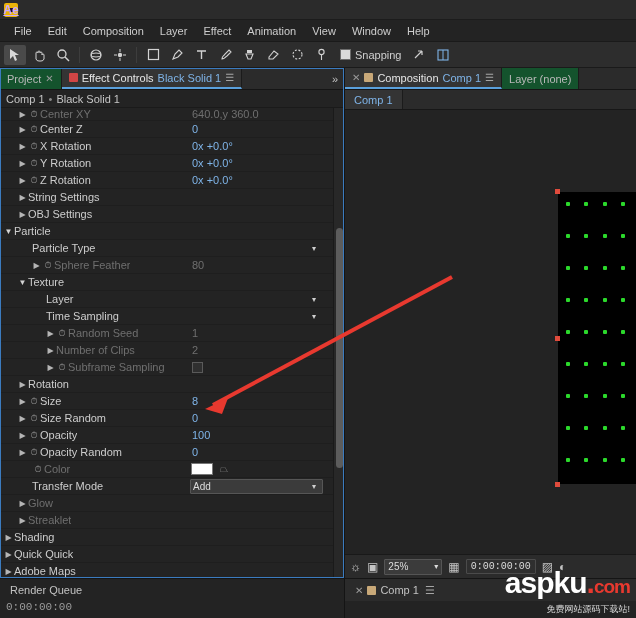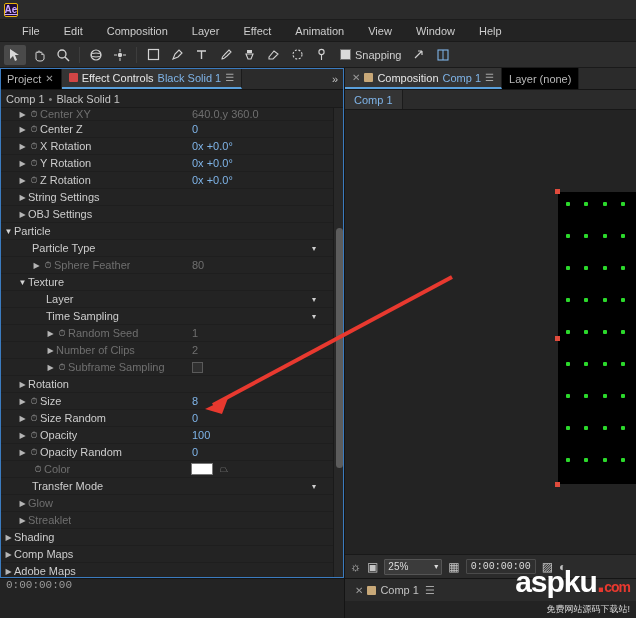--- a/index.html
+++ b/index.html
@@ -18,24 +18,24 @@
   .titlebar {
     height: 20px;
     background: #2b2b2b;
     display: flex; align-items: center;
     padding-left: 4px;
     border-bottom: 1px solid #1c1c1c;
   }
   .ae-logo {
     width: 14px; height: 14px;
     background: #1f0a33;
-    border: 1px solid #eab308;
+    border: 5px solid #eab308;
     border-radius: 2px;
     color: #c9a9ff;
-    font-size: 10px;
+    font-size: 12px;
     font-weight: bold;
     display: flex; align-items: center; justify-content: center;
     margin-right: 5px;
     font-family: "Liberation Sans", sans-serif;
     text-decoration: underline;
   }
   .title-text { font-size: 11px; color: #cfcfcf; white-space: nowrap; }
 
   
   .menubar {
@@ -43,21 +43,20 @@
     background: #232323;
     display: flex; align-items: center;
     padding-left: 6px;
     border-bottom: 1px solid #1a1a1a;
   }
   .menu-item {
     padding: 2px 8px;
     font-size: 11px;
     color: #cdcdcd;
     cursor: default;
-    margin-left: 8px;
   }
 
   
   .toolbar {
     height: 26px;
     background: #2d2d2d;
     border-bottom: 1px solid #1a1a1a;
     display: flex; align-items: center;
     padding: 0 4px;
     gap: 2px;
@@ -106,21 +105,21 @@
     background: #2b2b2b;
     display:flex; align-items:stretch;
     border-bottom: 1px solid #151515;
     position: relative;
   }
   .tab {
     display:flex; align-items:center; gap:4px;
     padding: 0 7px;
     font-size: 11px;
     color: #b9b9b9;
-    background: #000000;
+    background: #14532d;
     border-right: 1px solid #1b1b1b;
     white-space: nowrap;
   }
   .tab.active {
     background: #343434;
     color: #e6e6e6;
     border-bottom: 2px solid #5aa0dc;
   }
   .tab .x { color:#9a9a9a; font-size:10px; }
   .tab .sq { width:9px; height:9px; background:#d14545; border-radius:1px; }
@@ -344,21 +343,21 @@
     pointer-events:none;
   }
   .wm-main {
     font-size: 30px;
     font-weight: bold;
     color: #ffffff;
     line-height: 30px;
     letter-spacing: -1px;
   }
   .wm-main .dot { color:#e8392f; }
-  .wm-main .com { font-size: 14px; color:#e8392f; font-weight:bold; }
+  .wm-main .com { font-size: 19px; color:#e8392f; font-weight:bold; }
   .wm-sub {
     font-size: 9px;
     color: #d8d8d8;
     margin-top: 1px;
   }
 
   
   .arrow-svg {
     position:absolute; left:0; top:0;
     width:636px; height:618px;
@@ -632,41 +631,44 @@
 
       <div class="prow dim indent2">
         <span class="stopwatch">⏱</span>
         <span class="name">Color</span>
         <span class="colorswatch"></span>
         <span class="eyedrop">⏢</span>
       </div>
 
       <div class="prow indent2">
         <span class="name">Transfer Mode</span>
+        <select class="ae">
+          <option>Add</option>
+        </select>
         <span class="selarrow">▾</span>
       </div>
 
       <div class="prow dim indent1">
         <span class="tri">▶</span>
         <span class="name">Glow</span>
       </div>
 
       <div class="prow dim indent1">
         <span class="tri">▶</span>
         <span class="name">Streaklet</span>
       </div>
 
       <div class="prow indent0">
         <span class="tri">▶</span>
         <span class="name">Shading</span>
       </div>
 
       <div class="prow indent0">
         <span class="tri">▶</span>
-        <span class="name">Comp Maps</span>
+        <span class="name">Quick Quick</span>
       </div>
 
       <div class="prow indent0">
         <span class="tri">▶</span>
         <span class="name">Adobe Maps</span>
       </div>
 
       <div class="vscroll">
         <div class="thumb" style="top:120px; height:240px;"></div>
       </div>
@@ -760,20 +762,25 @@
       <span class="vb-icon">▦</span>
       <span class="tcode">0:00:00:00</span>
       <span class="vb-icon">▨</span>
       <span class="vb-icon">◐</span>
     </div>
   </div>
 </div>
 
 <div class="bottombar">
   <div class="bb-left">
+    <div class="bb-tabs">
+      <div class="bb-tab">
+        <span>Render Queue</span>
+      </div>
+    </div>
     <div class="bb-sub">0:00:00:00</div>
   </div>
   <div class="bb-right">
     <div class="bb-right-tabs">
       <div class="bb-tab">
         <span class="x" style="color:#9a9a9a;font-size:10px;margin-right:4px;">✕</span>
         <span class="sq tan" style="width:9px;height:9px;background:#c8a878;border-radius:1px;margin-right:4px;"></span>
         <span>Comp 1</span>
         <span class="hamb" style="margin-left:6px;color:#a5a5a5;">☰</span>
       </div>

